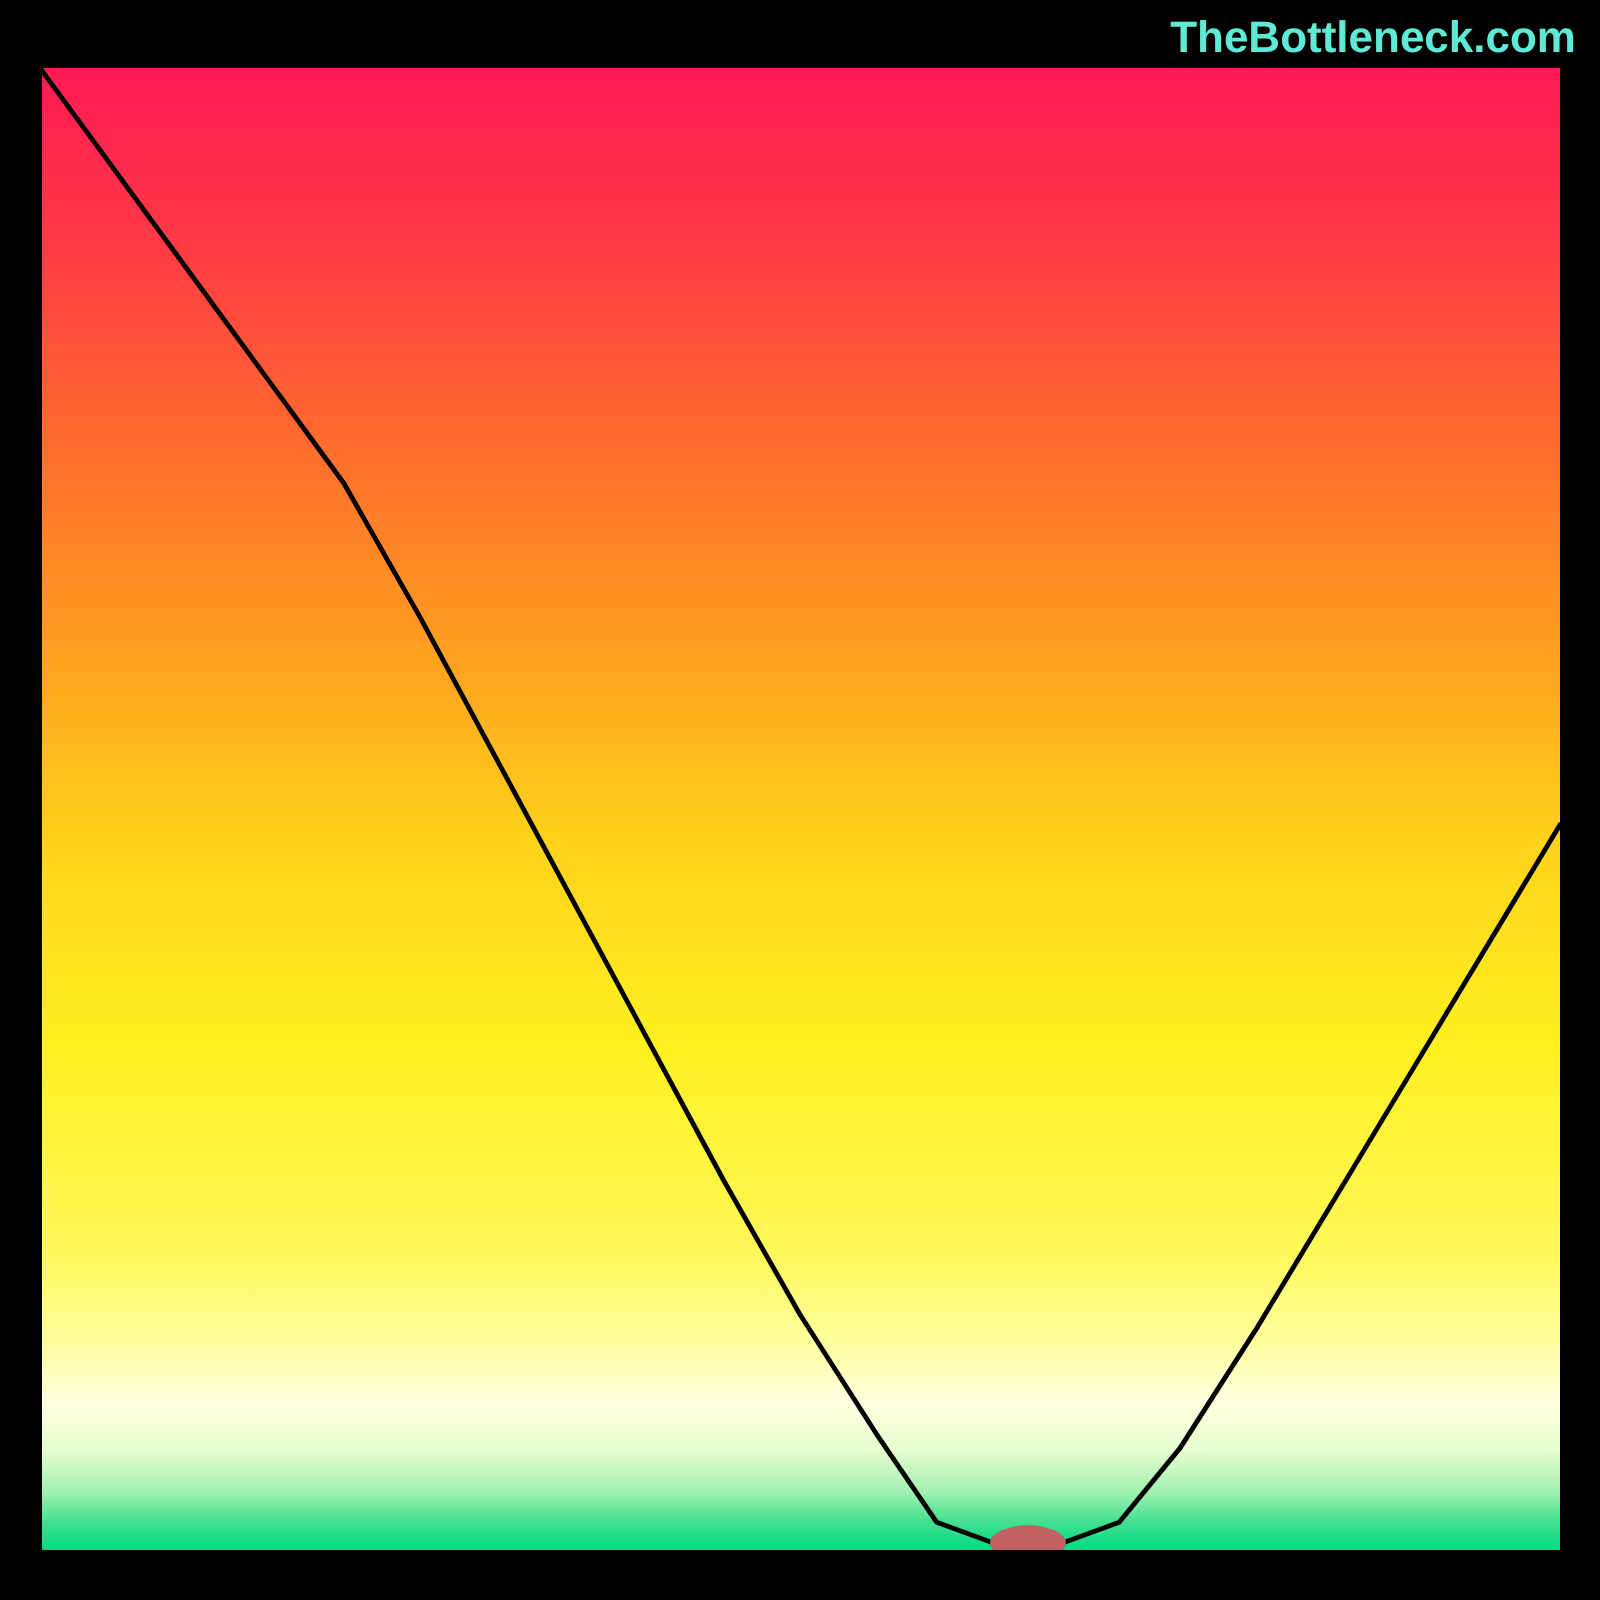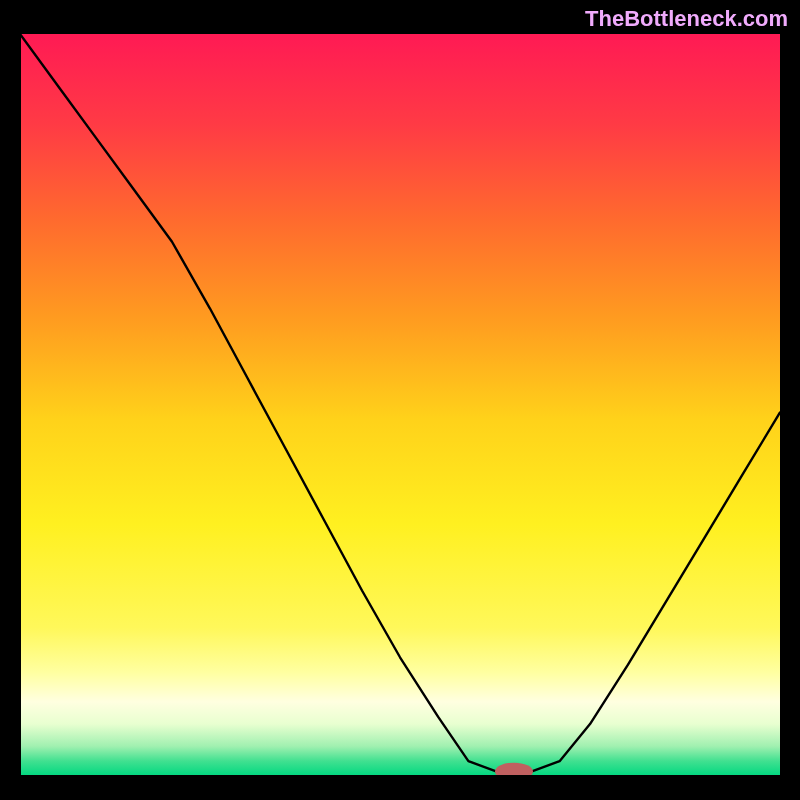--- a/index.html
+++ b/index.html
@@ -14,21 +14,21 @@
   .container {
     position: relative;
     width: 800px;
     height: 800px;
     background: #000000;
   }
   .watermark {
     position: absolute;
     top: 6px;
     right: 12px;
-    color: #f0abfc;
+    color: #5eead4;
     font-size: 22px;
     font-weight: bold;
     z-index: 10;
   }
   .plot-area {
     position: absolute;
     left: 20px;
     top: 34px;
     width: 760px;
     height: 742px;

